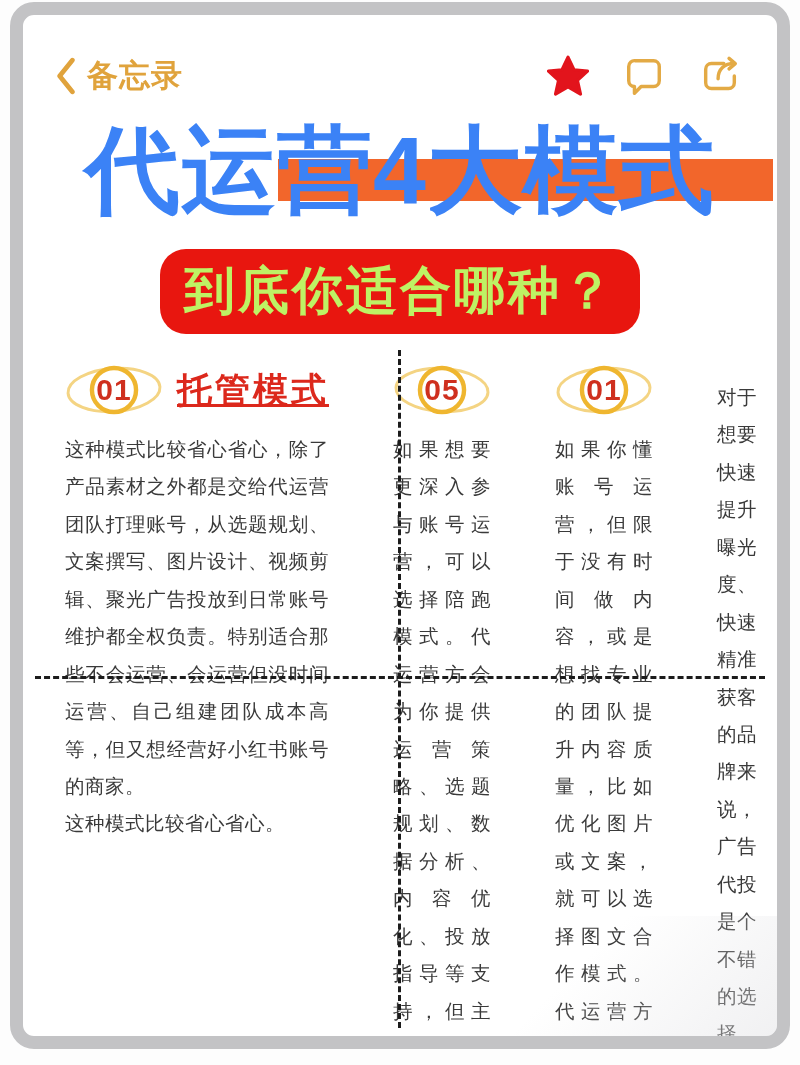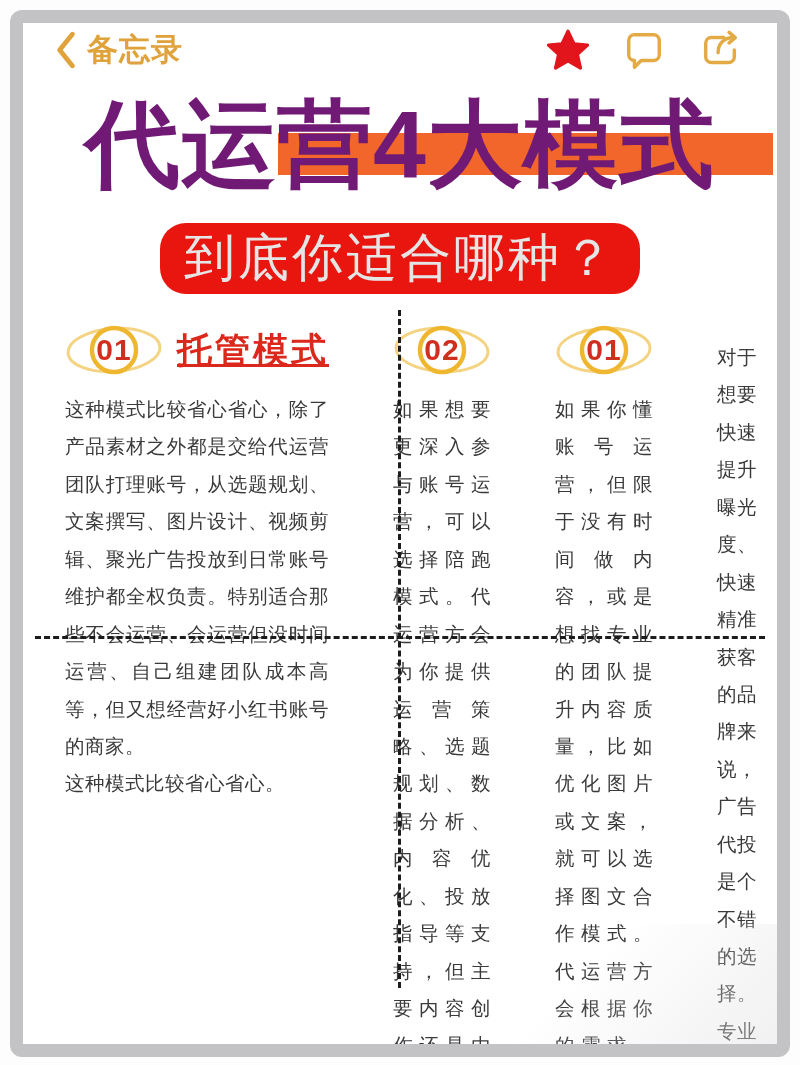--- a/index.html
+++ b/index.html
@@ -1,23 +1,24 @@
 <!DOCTYPE html>
 <html><head>
 <meta charset="utf-8">
 <style>
   * { margin: 0; padding: 0; box-sizing: border-box; }
   html, body { width: 800px; height: 1065px; background: #fdfdfd; overflow: hidden; }
   body { font-family: "Liberation Sans", "DejaVu Sans", sans-serif; }
 
   .card {
-    position: absolute; left: 10px; top: 10px; width: 780px; height: 1047px;
+    position: absolute; left: 10px; top: 2px; width: 780px; height: 1047px;
     background: #ffffff;
     border: 13px solid #c3c3c5;
-    border-radius: 12px;
+    border-radius: 24px;
+    padding-top: 34px;
     overflow: hidden;
   }
   .card::after { 
     content: ""; position: absolute; right: -20px; bottom: -20px; width: 300px; height: 140px;
     background: linear-gradient(135deg, rgba(255,255,255,0) 30%, rgba(225,225,228,0.55) 100%);
     pointer-events: none;
   }
 
   
   .navbar { display: flex; align-items: center; justify-content: space-between; padding: 0 36px 0 32px; height: 54px; }
@@ -28,30 +29,30 @@
   .chevron-svg { width: 22px; height: 38px; display: block; }
 
   
   .title-wrap { position: relative; margin-top: 8px; height: 122px; }
   .orange-bar {
     position: absolute; left: 255px; width: 495px; top: 48px; height: 42px;
     background: #f2662b; z-index: 0;
   }
   .page-title {
     position: relative; z-index: 1; text-align: center;
-    font-size: 95px; line-height: 118px; font-weight: 900; color: #701a75;
+    font-size: 95px; line-height: 118px; font-weight: 900; color: #3b82f6;
     letter-spacing: 1px; white-space: nowrap;
   }
 
   
   .subtitle-badge {
-    margin: 16px auto 0; width: 480px; height: 71px;
+    margin: 16px auto 0; width: 480px; height: 85px;
     background: #e8160f; border-radius: 26px;
     display: flex; align-items: center; justify-content: center;
-    color: #e5e5e5; font-size: 51px; font-weight: 400; letter-spacing: 3px;
+    color: #bef264; font-size: 51px; font-weight: 700; letter-spacing: 3px;
   }
 
   
   .grid {
     position: relative; margin-top: 16px; height: 690px;
     display: grid; grid-template-columns: 1fr 1fr 1fr 1fr; grid-template-rows: 328px 1fr;
   }
   .v-divider {
     position: absolute; left: calc(50% - 2px); top: 0; bottom: 12px;
     border-left: 3px dashed #1c1c1c; z-index: 2;
@@ -132,21 +133,21 @@
       <p class="quad-note">这种模式比较省心省心。</p>
     </section>
 
     <section class="quad right">
       <div class="quad-head">
         <span class="num-badge">
           <svg viewBox="0 0 100 52">
             <ellipse cx="50" cy="26" rx="47" ry="22" fill="none" stroke="#f4d483" stroke-width="3" transform="rotate(3 50 26)"></ellipse>
             <circle cx="50" cy="26" r="22.5" fill="none" stroke="#efb62f" stroke-width="4.5"></circle>
           </svg>
-          <span class="num">02</span>
+          <span class="num">05</span>
         </span>
       </div>
       <p class="quad-body">如果想要更深入参与账号运营，可以选择陪跑模式。代运营方会为你提供运营策略、选题规划、数据分析、内容优化、投放指导等支持，但主要内容创作还是由商家自己完成。这种方式既能保证个性化风格，又能借助专业团队的经验少走弯路。</p>
       <p class="quad-note"></p>
     </section>
 
     <section class="quad">
       <div class="quad-head">
         <span class="num-badge">
           <svg viewBox="0 0 100 52">

